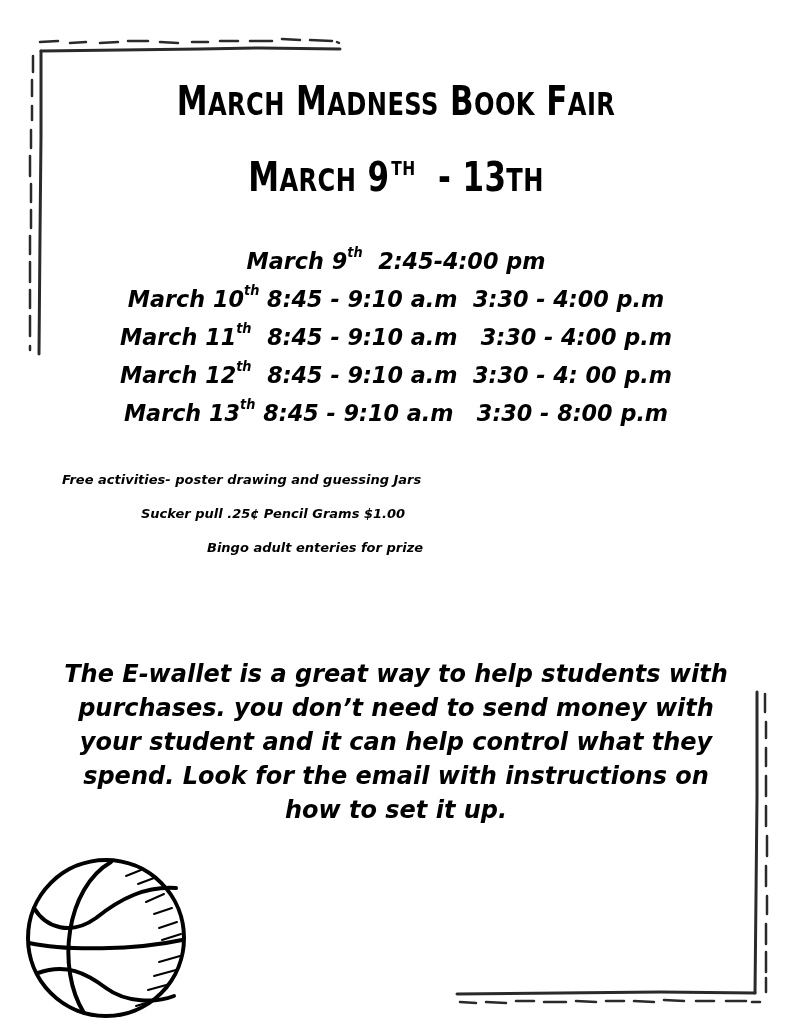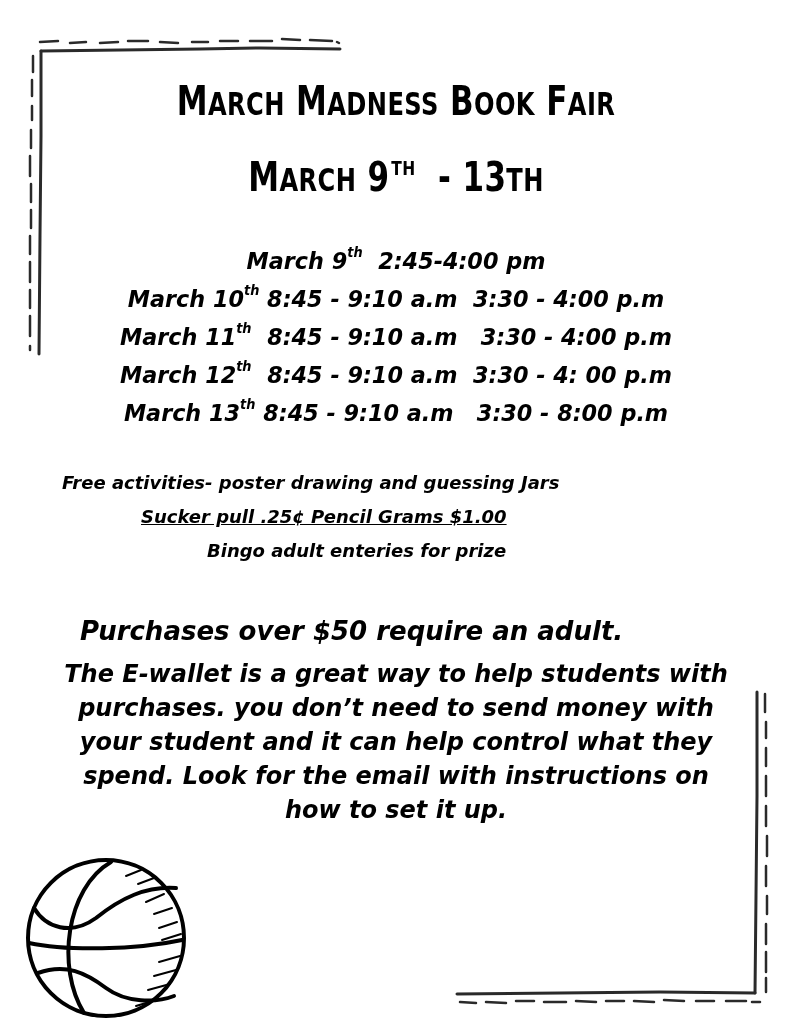--- a/index.html
+++ b/index.html
@@ -80,21 +80,21 @@
 
     .activities {
       position: absolute;
       left: 0; width: 792px;
     }
     .act-line {
       position: absolute;
       font-family: "DejaVu Sans", sans-serif;
       font-weight: bold;
       font-style: italic;
-      font-size: 18px;
+      font-size: 13px;
       white-space: pre;
       text-align: center;
     }
 
     .purchase-title {
       position: absolute;
       left: 80px; top: 600px;
       font-family: "DejaVu Sans", sans-serif;
       font-weight: bold;
       font-style: italic;
@@ -221,25 +221,24 @@
   <div class="schedule">
     <div class="sched-row" style="top:0px;"><span>March 9</span><sup>th</sup><span>  2:45-4:00 pm</span></div>
     <div class="sched-row" style="top:38px;"><span>March 10</span><sup>th</sup><span> 8:45 - 9:10 a.m  3:30 - 4:00 p.m</span></div>
     <div class="sched-row" style="top:76px;"><span>March 11</span><sup>th</sup><span>  8:45 - 9:10 a.m   3:30 - 4:00 p.m</span></div>
     <div class="sched-row" style="top:114px;"><span>March 12</span><sup>th</sup><span>  8:45 - 9:10 a.m  3:30 - 4: 00 p.m</span></div>
     <div class="sched-row" style="top:152px;"><span>March 13</span><sup>th</sup><span> 8:45 - 9:10 a.m   3:30 - 8:00 p.m</span></div>
   </div>
 
   <div class="activities">
     <div class="act-line" style="left:62px; top:456px;">Free activities- poster drawing and guessing Jars</div>
-    <div class="act-line" style="left:141px; top:490px;text-decoration:underline;">Sucker pull .25¢ Pencil Grams $1.00</div>
+    <div class="act-line" style="left:141px; top:490px;">Sucker pull .25¢ Pencil Grams $1.00</div>
     <div class="act-line" style="left:207px; top:524px;">Bingo adult enteries for prize</div>
   </div>
 
-  <div class="purchase-title">Purchases over $50 require an adult.</div>
 
   <div class="ewallet">
     <div class="ew-line" style="top:0px;">The E-wallet is a great way to help students with</div>
     <div class="ew-line" style="top:34px;">purchases. you don’t need to send money with</div>
     <div class="ew-line" style="top:68px;font-style:italic;">your student and it can help control what they</div>
     <div class="ew-line" style="top:102px;">spend. Look for the email with instructions on</div>
     <div class="ew-line" style="top:136px;">how to set it up.</div>
   </div>
 
   <div class="basketball">

